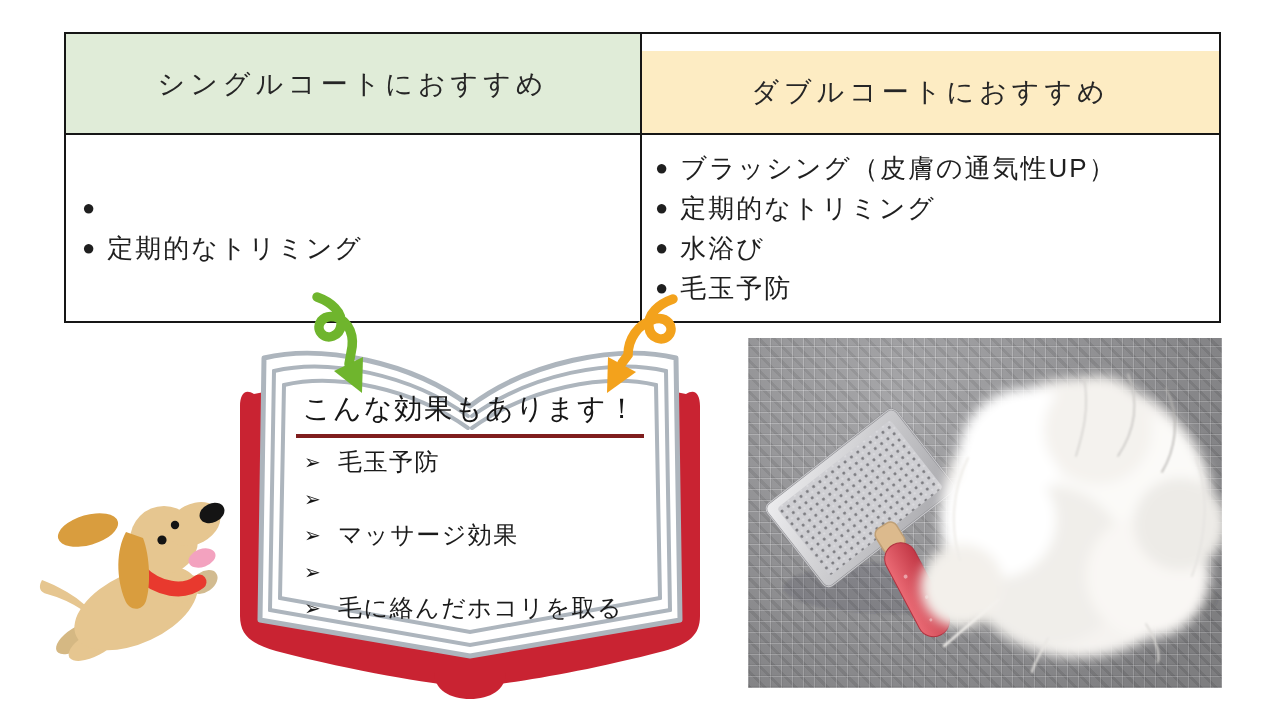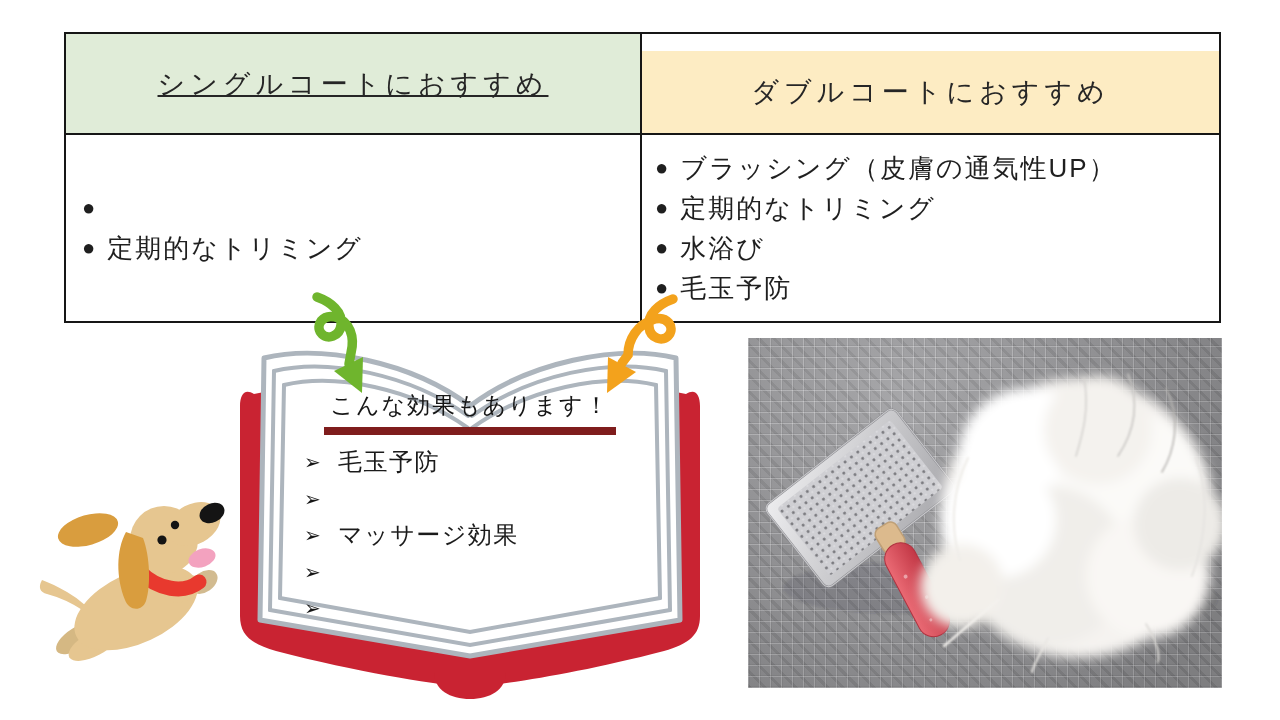--- a/index.html
+++ b/index.html
@@ -8,36 +8,36 @@
     overflow:hidden;font-family:"Liberation Sans",sans-serif;color:#1f1f1f;
   }
   
   .cmp-table{
     position:absolute;left:64px;top:32px;
     display:grid;grid-template-columns:576px 577px;grid-template-rows:101px 186px;
     border:2px solid #161616;background:#fff;z-index:2;
   }
   .th{display:flex;align-items:center;justify-content:center;
       font-size:27px;letter-spacing:5px;color:#262626;font-weight:400;}
-  .th-left{background:#e0ecd8;border-right:2px solid #161616;border-bottom:2px solid #161616;text-decoration:underline;}
+  .th-left{background:#e0ecd8;border-right:2px solid #161616;border-bottom:2px solid #161616;}
   .th-right{background:#fdecc3;border-bottom:2px solid #161616;margin-top:17px;}
   .td{display:flex;flex-direction:column;justify-content:center;background:#fff;
       font-size:26px;letter-spacing:2px;}
   .td-left{border-right:2px solid #161616;padding-left:16px;}
   .td-right{padding-left:13px;}
   .cell-line{display:flex;align-items:center;line-height:40px;white-space:nowrap;}
   .bullet-dot{margin-right:10px;font-size:22px;line-height:40px;}
   
   .decor{position:absolute;left:0;top:0;z-index:5;pointer-events:none;}
   
   .book-wrap{position:absolute;left:228px;top:340px;width:484px;height:365px;z-index:3;}
   .book-svg{position:absolute;left:0;top:0;}
   .book-title-wrap{position:absolute;left:40px;top:50px;width:404px;text-align:center;z-index:3;}
-  .book-title{display:inline-block;font-size:23px;letter-spacing:2px;color:#161616;
-              border-bottom:8px solid #7f1d1d;padding:0 6px 6px;white-space:nowrap;}
+  .book-title{display:inline-block;font-size:28px;letter-spacing:2px;color:#161616;
+              border-bottom:4px solid #7f1d1d;padding:0 6px 6px;white-space:nowrap;}
   .book-list{position:absolute;left:76px;top:104px;z-index:3;}
   .book-line{display:flex;align-items:center;line-height:36.5px;font-size:24px;
              letter-spacing:1.5px;color:#1b1b1b;white-space:nowrap;}
   .book-bullet{width:34px;font-size:20px;color:#161616;}
   
   .dog{position:absolute;left:36px;top:492px;z-index:2;}
   
   .photo{
     position:absolute;left:748px;top:338px;width:474px;height:350px;z-index:1;
     background-color:#97979a;
@@ -125,20 +125,21 @@
       </div>
       <div class="book-line">
         <span class="book-bullet">➢</span>
         <span>マッサージ効果</span>
       </div>
       <div class="book-line">
         <span class="book-bullet">➢</span>
       </div>
       <div class="book-line">
         <span class="book-bullet">➢</span>
+        <span>毛に絡んだホコリを取る</span>
       </div>
     </div>
   </div>
 
   <svg class="decor" width="1280" height="720" viewBox="0 0 1280 720">
     <g>
       <path d="M317,297 C331,302 343,312 341,325 C340,336 327,341 321,333
                C315,325 323,314 335,317 C350,321 355,337 351,353 L349,364" fill="none" stroke="#6fb52d" stroke-width="9.5" stroke-linecap="round"></path>
       <polygon points="362,393 363,357 334,371" fill="#6fb52d"></polygon>
     </g>

